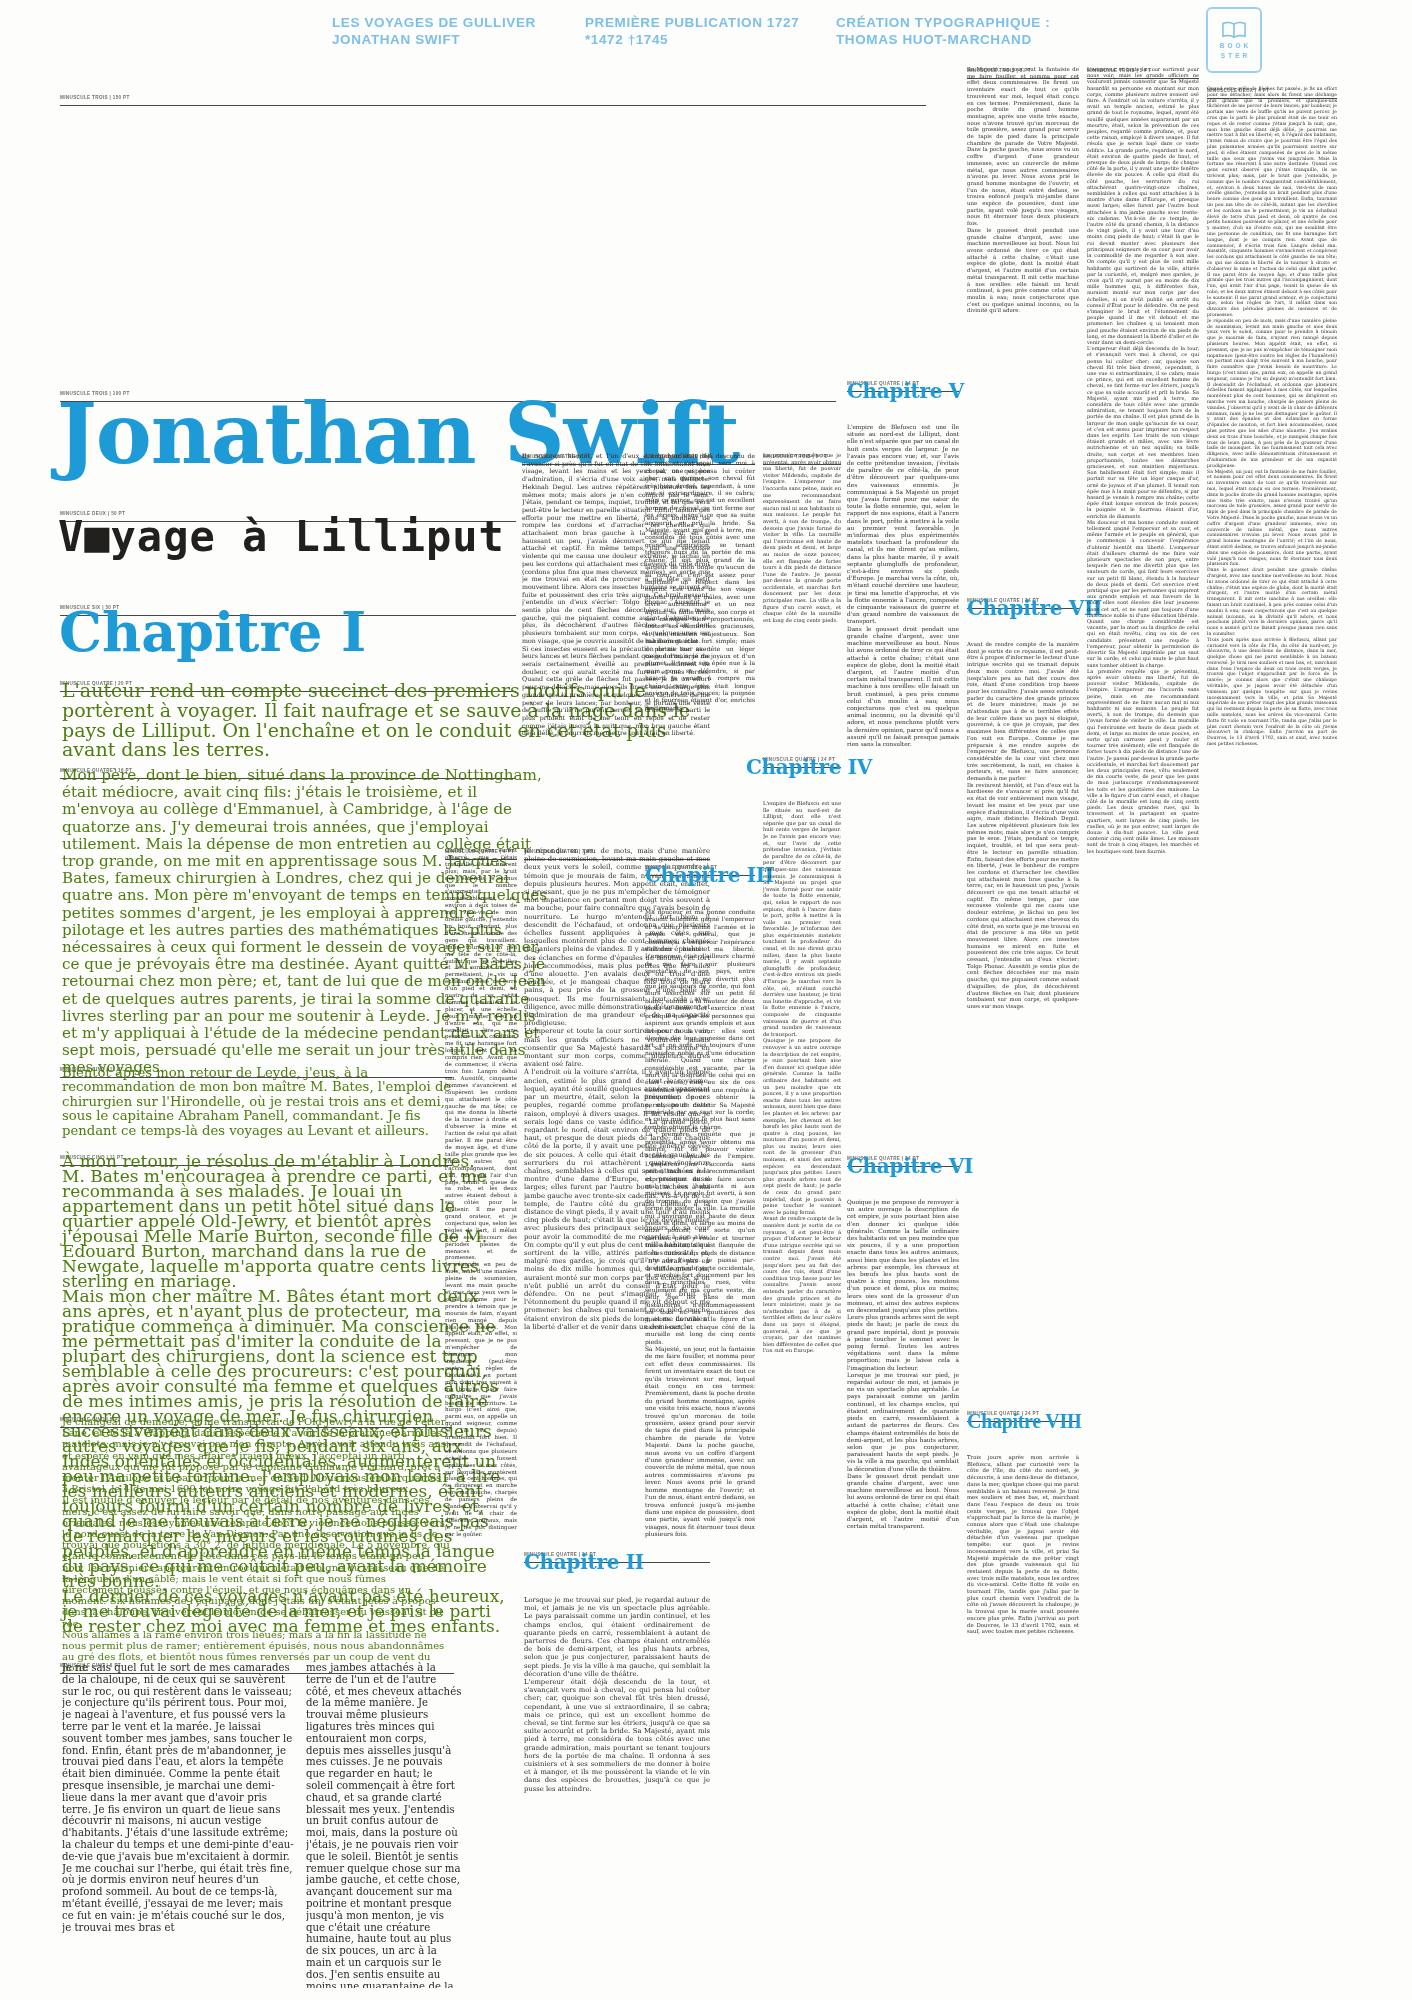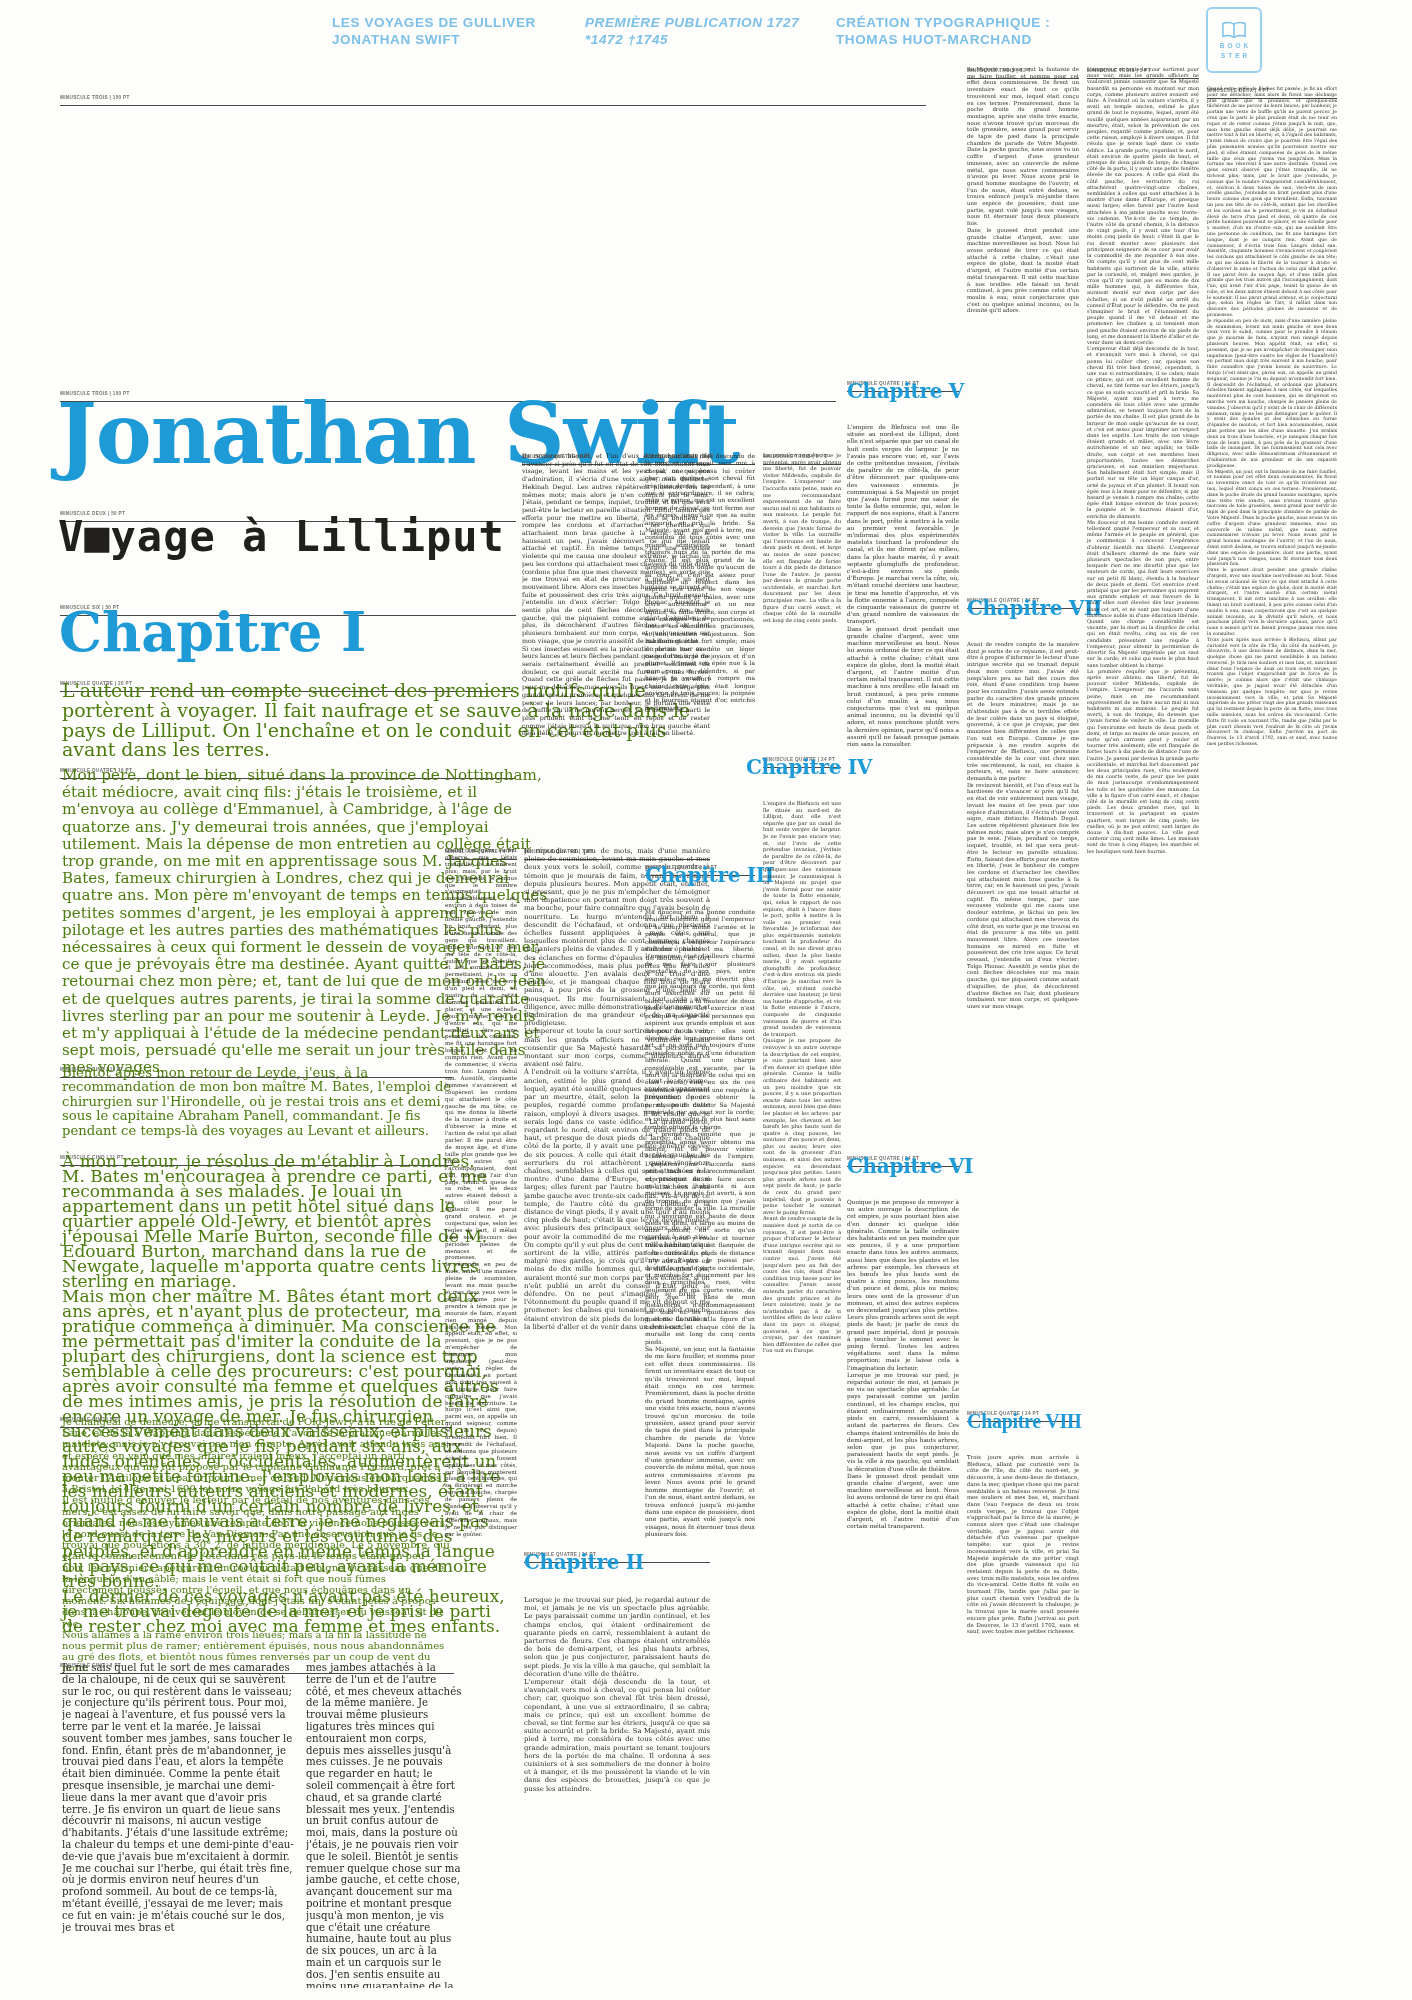--- a/index.html
+++ b/index.html
@@ -27,21 +27,21 @@
 </style>
 </head>
 <body>
 
 <div class="page">
 
   <div class="hgroup" style="left:332px;top:15px;">
     <div>LES VOYAGES DE GULLIVER</div>
     <div>JONATHAN SWIFT</div>
   </div>
-  <div class="hgroup" style="left:585px;top:15px;font-style:italic;">
+  <div class="hgroup" style="left:585px;top:15px;">
     <div>PREMIÈRE PUBLICATION 1727</div>
     <div>*1472 †1745</div>
   </div>
   <div class="hgroup" style="left:836px;top:15px;">
     <div>CRÉATION TYPOGRAPHIQUE :</div>
     <div>THOMAS HUOT-MARCHAND</div>
   </div>
   <div class="logo">
     <svg width="28" height="19" viewBox="0 0 24 16">
       <path d="M12 2.5 C9.5 1 5.5 1 2.5 2 L2.5 13 C5.5 12 9.5 12 12 13.8 C14.5 12 18.5 12 21.5 13 L21.5 2 C18.5 1 14.5 1 12 2.5 Z" fill="none" stroke="#7cc0ea" stroke-width="1.3"></path>

